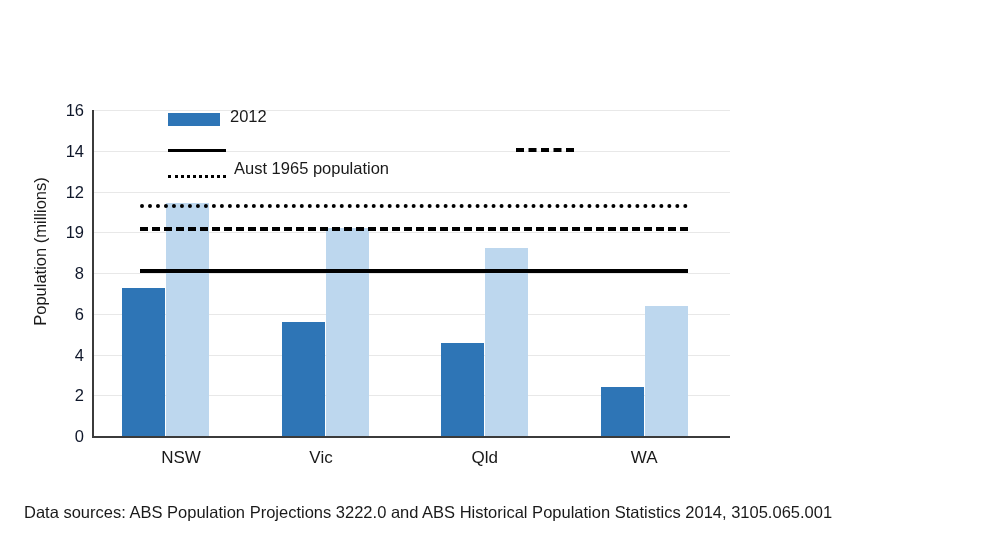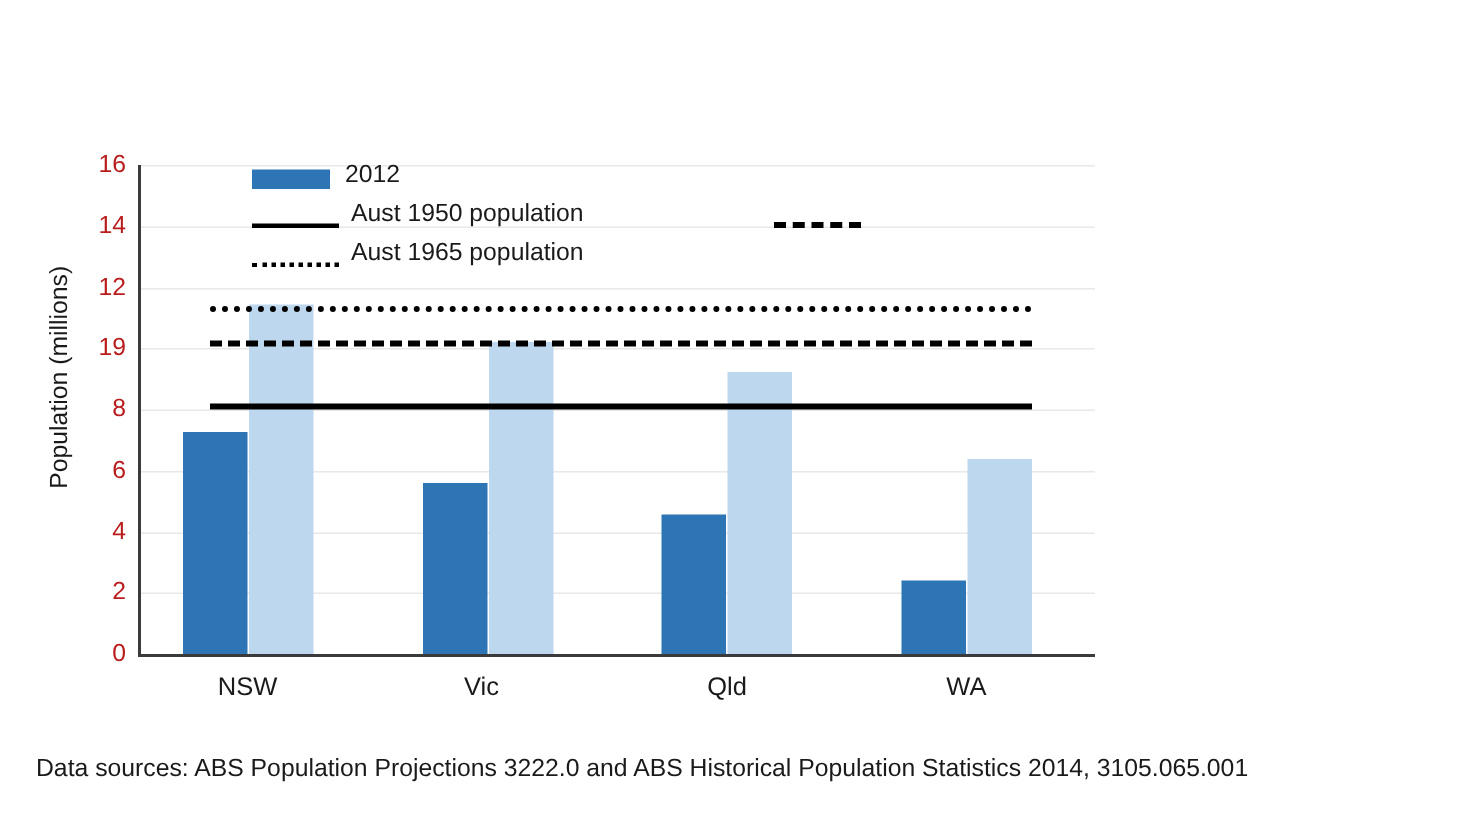--- a/index.html
+++ b/index.html
@@ -69,21 +69,21 @@
     background: #3b3b3b;
   }
 
   
   .y-tick {
     position: absolute;
     right: 0;
     width: 40px;
     text-align: right;
     font-size: 16.5px;
-    color: #b91c1c;
+    color: #0f172a;
     transform: translateY(-50%);
   }
   #y-ticks {
     position: absolute;
     left: 36px;
     top: 18px;
     width: 48px;
     height: 326px;
   }
   #y-axis-title {
@@ -219,37 +219,36 @@
       <div class="bar s2061" title="WA 2061: 6.4" style="left: 552.75px; width: 43px; height: 130.4px;"></div>
       <div class="refline solid" style="top: 158.925px;"></div>
       <div class="refline dashed" style="top: 117.156px;"></div>
       <div class="refline dotted" style="top: 93.725px;"></div>
     </div>
 
   <div id="axis-y-line"></div>
   <div id="axis-x-line"></div>
 
   <div id="x-labels">
-      <div class="x-label" style="left: 105px;">NSW</div>
+      <div class="x-label" style="left: 121px;">NSW</div>
       <div class="x-label" style="left: 261px;">Vic</div>
       <div class="x-label" style="left: 424.75px;">Qld</div>
       <div class="x-label" style="left: 584.25px;">WA</div>
     </div>
 
   <div id="legend">
       <div class="legend-row">
         <div class="legend-item col1">
           <span class="swatch" style="background: rgb(46, 117, 182);"></span>
           <span class="legend-label">2012</span>
         </div>
       </div>
       <div class="legend-row">
         <div class="legend-item col1">
           <span class="key-line solid"></span>
-          <span class="legend-label">Aust 1950 population</span>
         </div>
         <div class="legend-item col2">
           <span class="key-line dashed"></span>
         </div>
       </div>
       <div class="legend-row">
         <div class="legend-item col1">
           <span class="key-line dotted"></span>
           <span class="legend-label">Aust 1965 population</span>
         </div>

